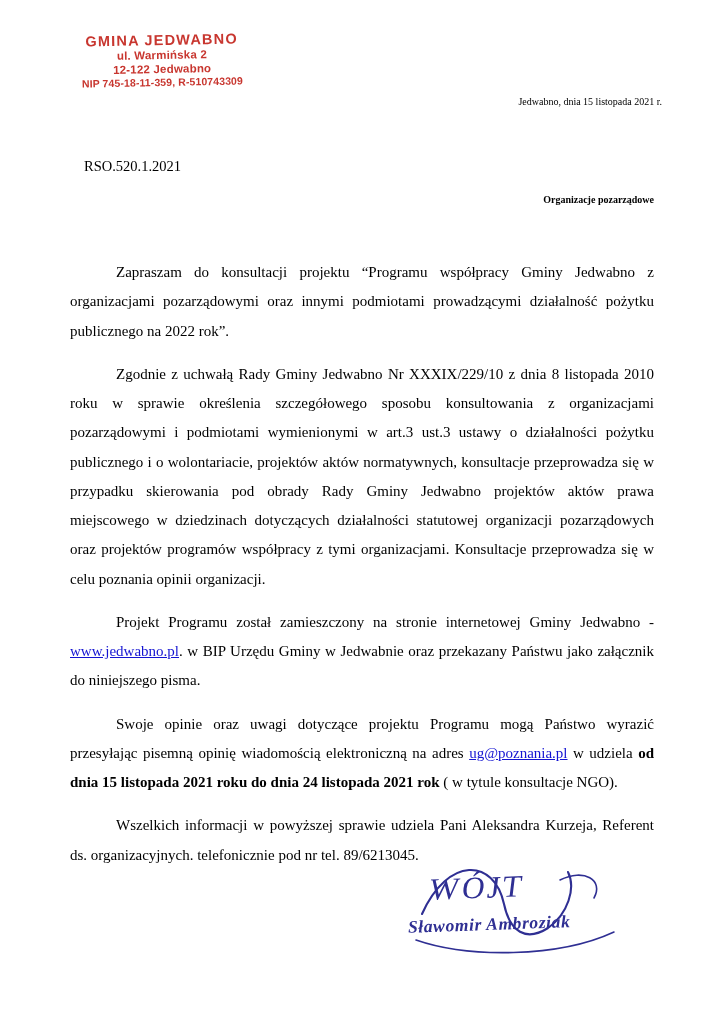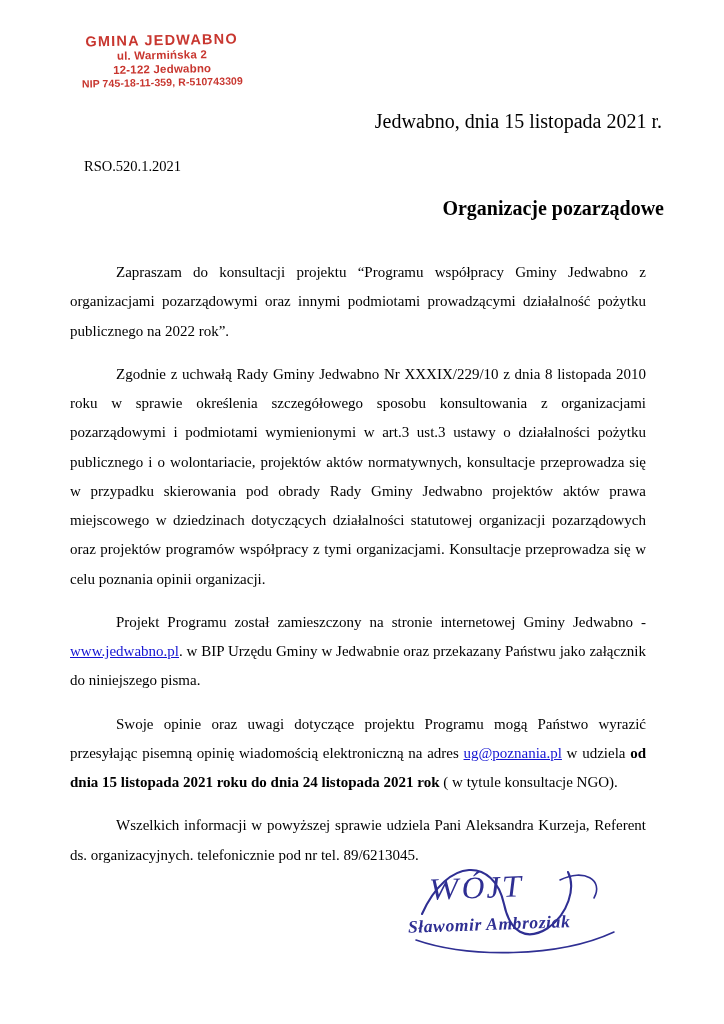--- a/index.html
+++ b/index.html
@@ -52,56 +52,56 @@
   .stamp .line4 {
     font-size: 10.5px;
     font-weight: 700;
     letter-spacing: 0.1px;
   }
 
   
   .place-date {
     position: absolute;
     right: 62px;
-    top: 110px;
-    font-size: 20px;
+    top: 96px;
+    font-size: 10px;
     white-space: nowrap;
   }
 
   .ref-no {
     position: absolute;
     left: 84px;
     top: 114px;
     font-size: 14.5px;
     margin-top: 44px;
   }
 
   
   .addressee {
     position: absolute;
-    right: 60px;
+    right: 70px;
     top: 192px;
     text-align: right;
     font-weight: 700;
-    font-size: 20px;
+    font-size: 10px;
     line-height: 1.6;
   }
 
   
   .body {
     position: absolute;
     left: 70px;
     right: 66px;
     top: 258px;
   }
   .para {
     text-align: justify;
     font-size: 15px;
     line-height: 1.95;
-    margin: 0 12px 14px 0;
+    margin: 0 4px 14px 0;
     text-indent: 46px;
     hyphens: none;
   }
   .para .bold {
     font-weight: 700;
   }
   a.link {
     color: #1414d2;
   }
 

